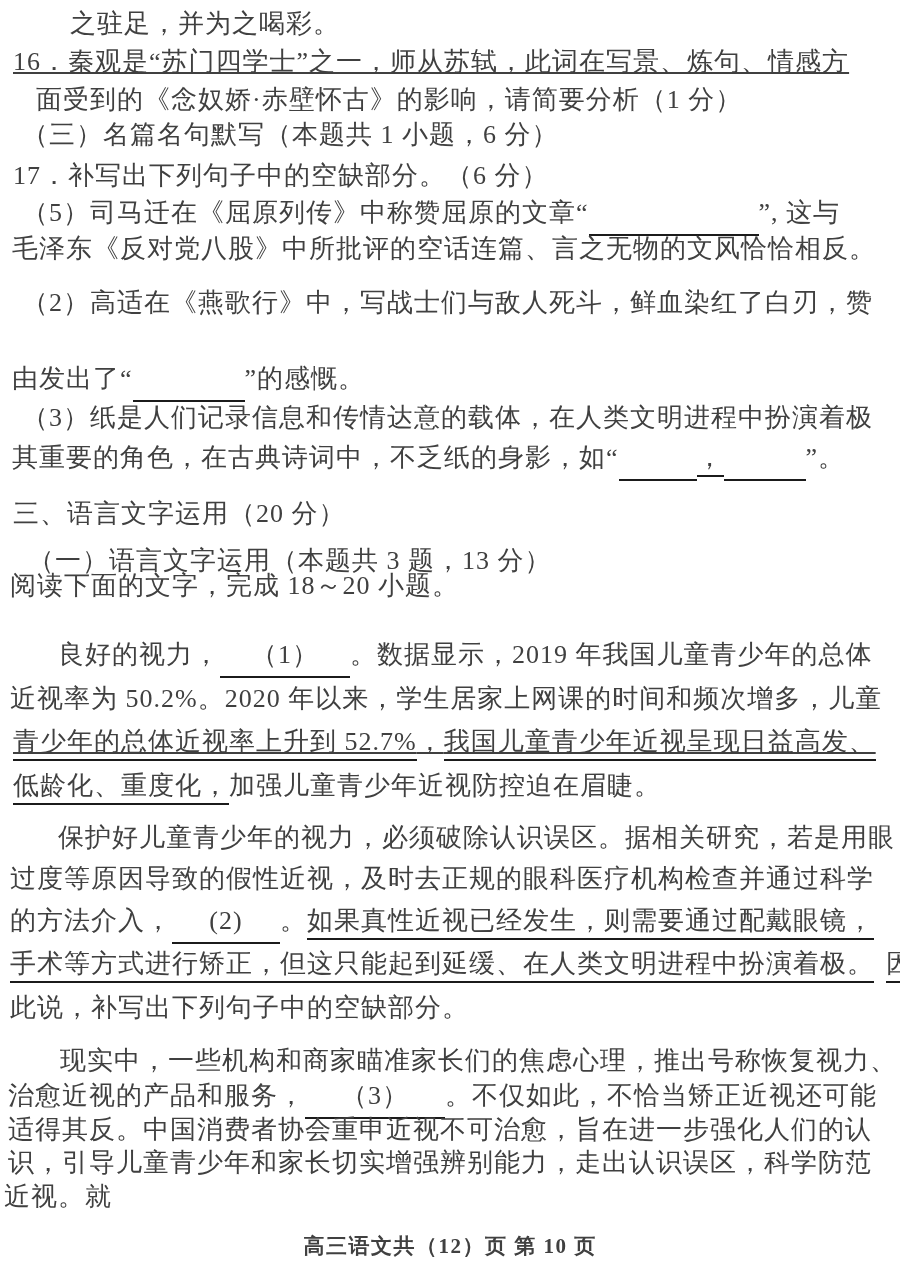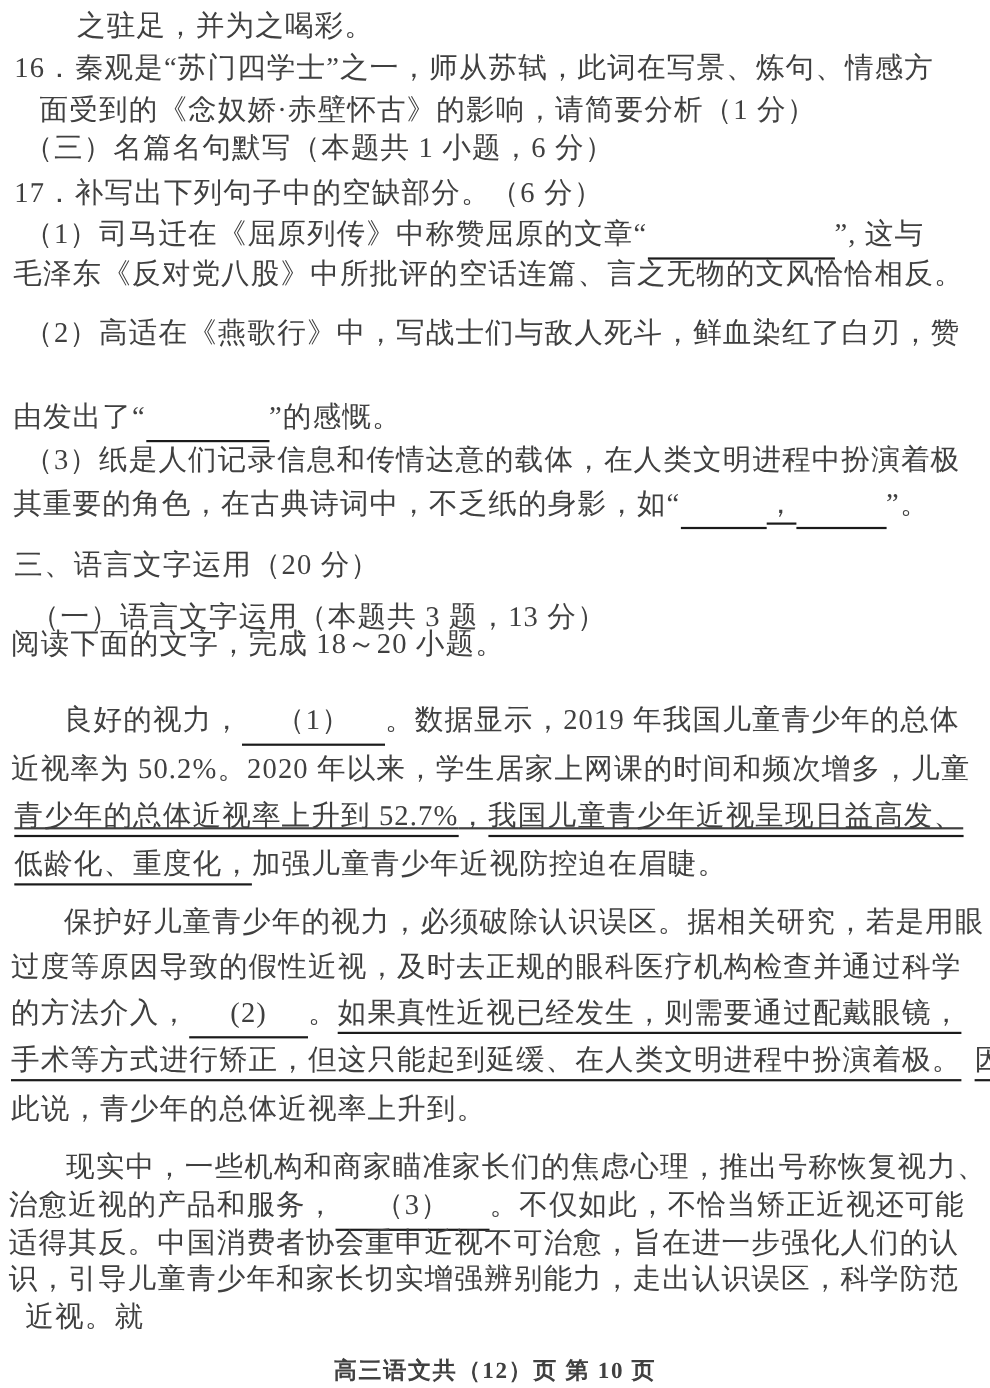--- a/index.html
+++ b/index.html
@@ -40,41 +40,41 @@
     text-align: center;
     vertical-align: baseline;
   }
   .seg { display: inline; }
 </style>
 </head>
 <body>
 
 <div id="page" style="color: #404040; background: rgb(255, 255, 255);">
     <div class="line" style="top: 6px; left: 70px;"><span class="seg">之驻足，并为之喝彩。</span></div>
-    <div class="line" style="top: 44px; left: 13px;"><span class="seg">16．秦观是“苏门四学士”之一，师从苏轼，此词在写景、炼句、情感方</span></div>
+    <div class="line" style="top: 44px; left: 13px; text-decoration: underline;"><span class="seg">16．秦观是“苏门四学士”之一，师从苏轼，此词在写景、炼句、情感方</span></div>
     <div class="line" style="top: 82px; left: 36px;"><span class="seg">面受到的《念奴娇·赤壁怀古》的影响，请简要分析（1 分）</span></div>
     <div class="line" style="top: 117px; left: 22px;"><span class="seg">（三）名篇名句默写（本题共 1 小题，6 分）</span></div>
     <div class="line" style="top: 158px; left: 13px;"><span class="seg">17．补写出下列句子中的空缺部分。（6 分）</span></div>
-    <div class="line" style="top: 195px; left: 22px;"><span class="seg">（1）司马迁在《屈原列传》中称赞屈原的文章“</span><span class="blank" style="width: 170px;">&nbsp;</span><span class="seg">”, 这与</span></div>
+    <div class="line" style="top: 195px; left: 22px;"><span class="seg">（5）司马迁在《屈原列传》中称赞屈原的文章“</span><span class="blank" style="width: 170px;">&nbsp;</span><span class="seg">”, 这与</span></div>
     <div class="line" style="top: 231px; left: 12px;"><span class="seg">毛泽东《反对党八股》中所批评的空话连篇、言之无物的文风恰恰相反。</span></div>
     <div class="line" style="top: 285px; left: 22px;"><span class="seg">（2）高适在《燕歌行》中，写战士们与敌人死斗，鲜血染红了白刃，赞</span></div>
     <div class="line" style="top: 361px; left: 12px;"><span class="seg">由发出了“</span><span class="blank" style="width: 112px;">&nbsp;</span><span class="seg">”的感慨。</span></div>
     <div class="line" style="top: 400px; left: 22px;"><span class="seg">（3）纸是人们记录信息和传情达意的载体，在人类文明进程中扮演着极</span></div>
     <div class="line" style="top: 440px; left: 12px;"><span class="seg">其重要的角色，在古典诗词中，不乏纸的身影，如“</span><span class="blank" style="width: 78px;">&nbsp;</span><span class="u">，</span><span class="blank" style="width: 82px;">&nbsp;</span><span class="seg">”。</span></div>
     <div class="line bold" style="top: 496px; left: 13px;"><span class="seg">三、语言文字运用（20 分）</span></div>
     <div class="line" style="top: 543px; left: 28px;"><span class="seg">（一）语言文字运用（本题共 3 题，13 分）</span></div>
     <div class="line" style="top: 568px; left: 10px;"><span class="seg">阅读下面的文字，完成 18～20 小题。</span></div>
     <div class="line" style="top: 637px; left: 58px;"><span class="seg">良好的视力，</span><span class="blank" style="width: 130px;">（1）</span><span class="seg">。数据显示，2019 年我国儿童青少年的总体</span></div>
     <div class="line" style="top: 681px; left: 10px;"><span class="seg">近视率为 50.2%。2020 年以来，学生居家上网课的时间和频次增多，儿童</span></div>
     <div class="line" style="top: 724px; left: 13px; text-decoration: underline;"><span class="u">青少年的总体近视率上升到 52.7%</span><span class="seg">，</span><span class="u">我国儿童青少年近视呈现日益高发、</span></div>
     <div class="line" style="top: 768px; left: 13px;"><span class="u">低龄化、重度化，</span><span class="seg">加强儿童青少年近视防控迫在眉睫。</span></div>
     <div class="line" style="top: 820px; left: 58px;"><span class="seg">保护好儿童青少年的视力，必须破除认识误区。据相关研究，若是用眼</span></div>
     <div class="line" style="top: 861px; left: 10px;"><span class="seg">过度等原因导致的假性近视，及时去正规的眼科医疗机构检查并通过科学</span></div>
     <div class="line" style="top: 903px; left: 10px;"><span class="seg">的方法介入，</span><span class="blank" style="width: 108px;">(2)</span><span class="seg">。</span><span class="u">如果真性近视已经发生，则需要通过配戴眼镜，</span></div>
     <div class="line" style="top: 946px; left: 10px;"><span class="u">手术等方式进行矫正，但这只能起到延缓、在人类文明进程中扮演着极。</span><span class="u" style="margin-left: 12px;">因</span></div>
-    <div class="line" style="top: 990px; left: 10px;"><span class="seg">此说，青少年的总体近视率上升到。</span></div>
+    <div class="line" style="top: 990px; left: 10px;"><span class="seg">此说，补写出下列句子中的空缺部分。</span></div>
     <div class="line" style="top: 1043px; left: 60px;"><span class="seg">现实中，一些机构和商家瞄准家长们的焦虑心理，推出号称恢复视力、</span></div>
     <div class="line" style="top: 1078px; left: 8px;"><span class="seg">治愈近视的产品和服务，</span><span class="blank" style="width: 140px;">（3）</span><span class="seg">。不仅如此，不恰当矫正近视还可能</span></div>
     <div class="line" style="top: 1112px; left: 8px;"><span class="seg">适得其反。中国消费者协会重申近视不可治愈，旨在进一步强化人们的认</span></div>
     <div class="line" style="top: 1145px; left: 8px;"><span class="seg">识，引导儿童青少年和家长切实增强辨别能力，走出认识误区，科学防范</span></div>
-    <div class="line" style="top: 1179px; left: 23px;"><span class="seg">近视。就</span></div>
+    <div class="line" style="top: 1179px; left: 4px;"><span class="seg">近视。就</span></div>
     <div class="line footer" style="top: 1228px; left: 0px; width: 100%; text-align: center;"><span class="seg">高三语文共（12）页 第 10 页</span></div>
   </div>
 
 </body></html>

